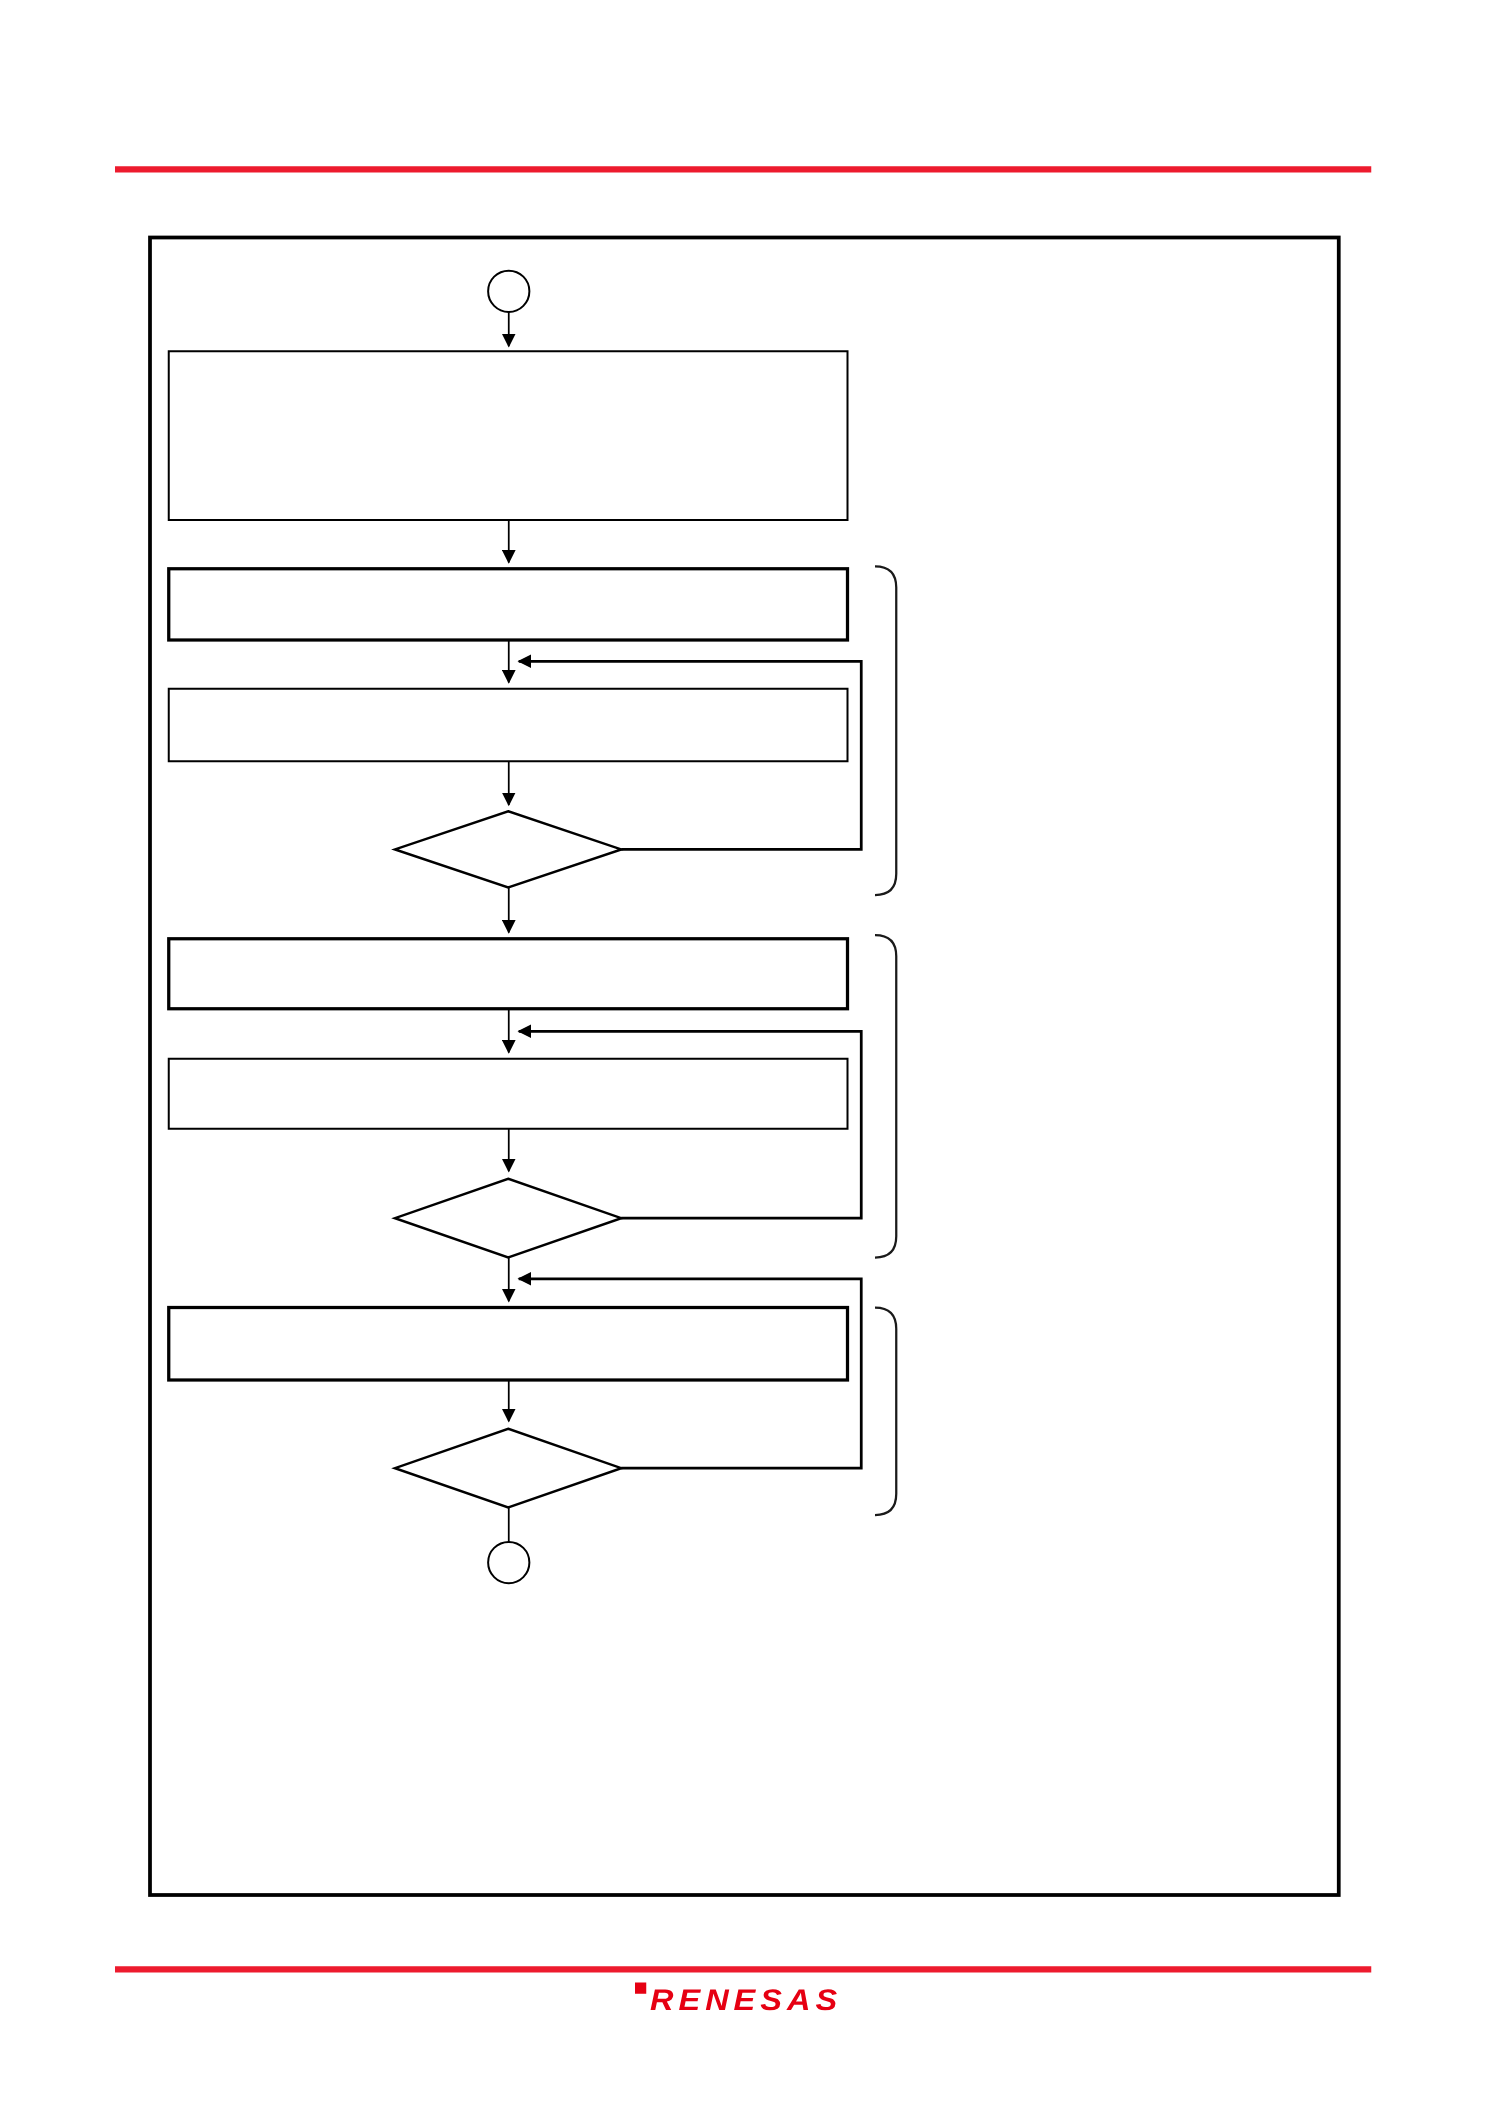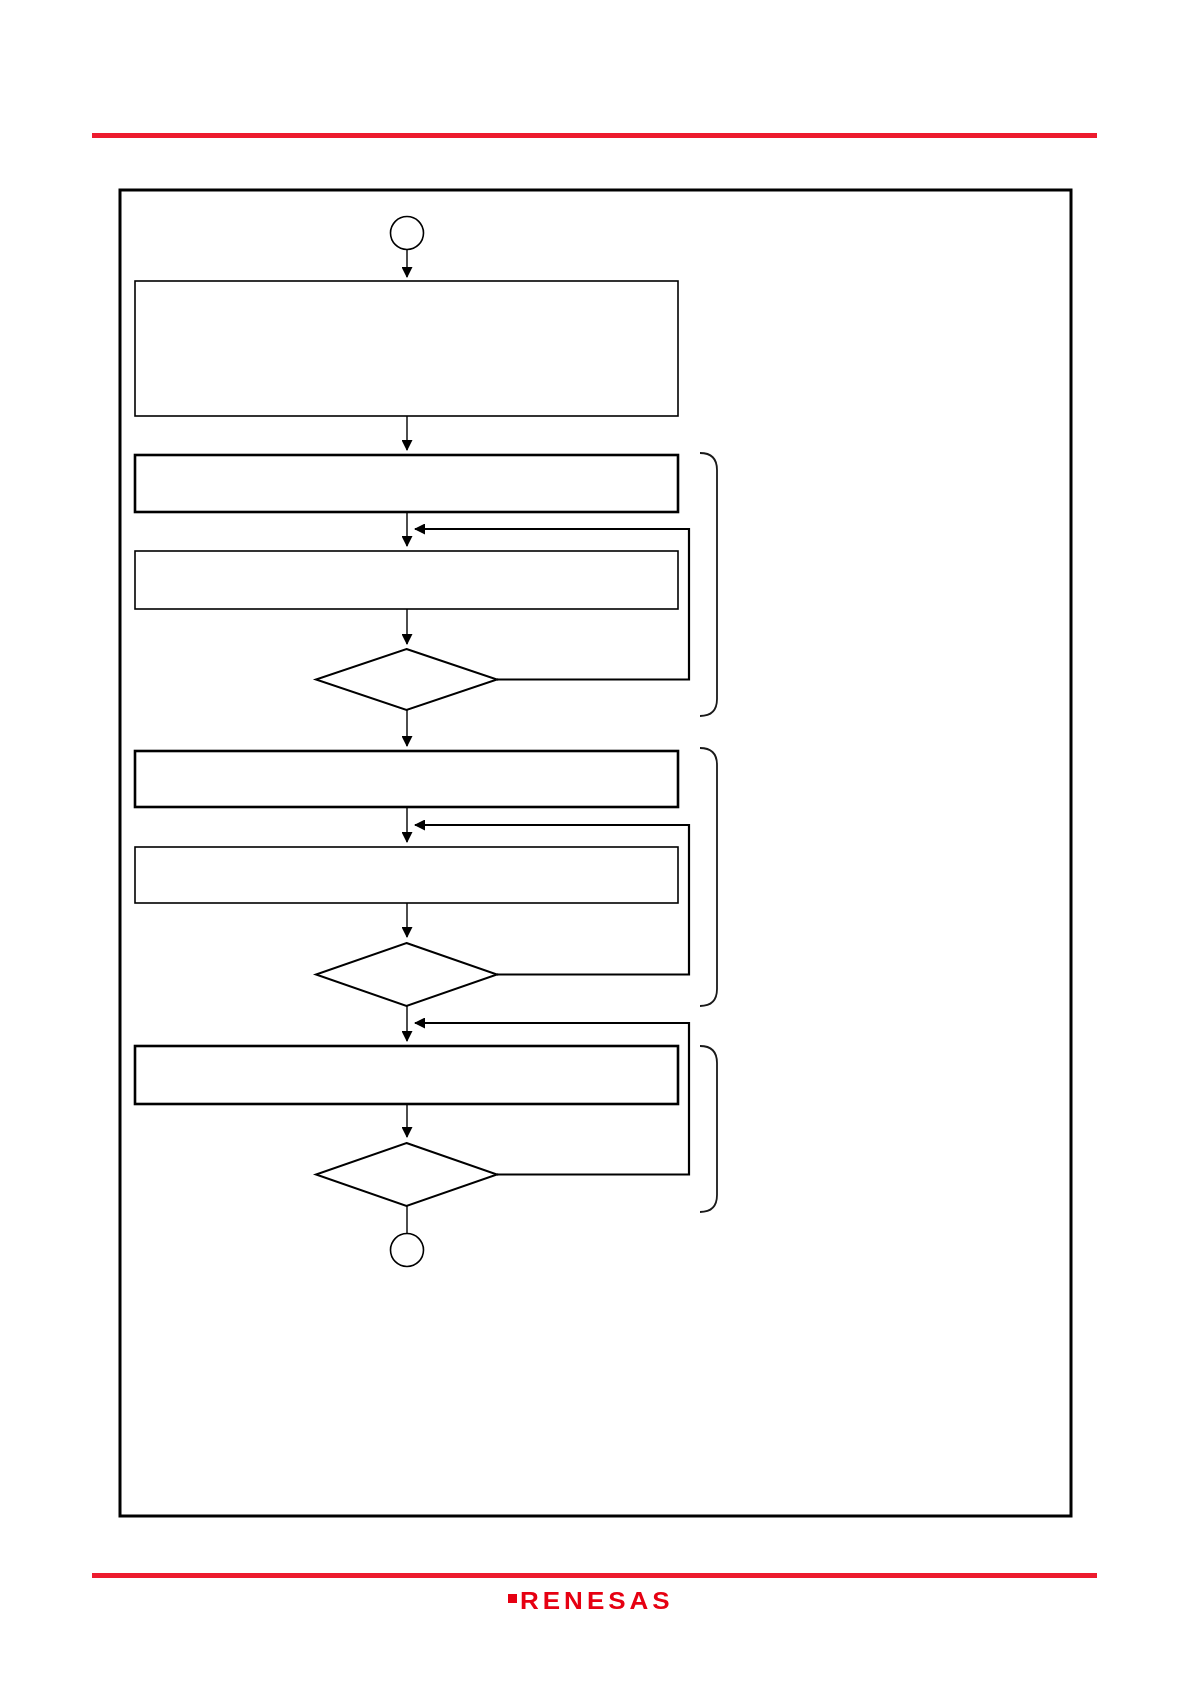--- a/index.html
+++ b/index.html
@@ -30,21 +30,22 @@
     top: 0;
     width: 1190px;
     height: 1684px;
   }
   .logo {
     position: absolute;
     left: 508px;
     top: 1586px;
     height: 28px;
     display: flex;
-    align-items: center;
+    align-items: flex-start;
+    font-style: italic;
   }
   .logo-dot {
     width: 9px;
     height: 9px;
     background: #E60012;
     margin-bottom: 3px;
     margin-right: 3px;
   }
   .logo-text {
     color: #E60012;

